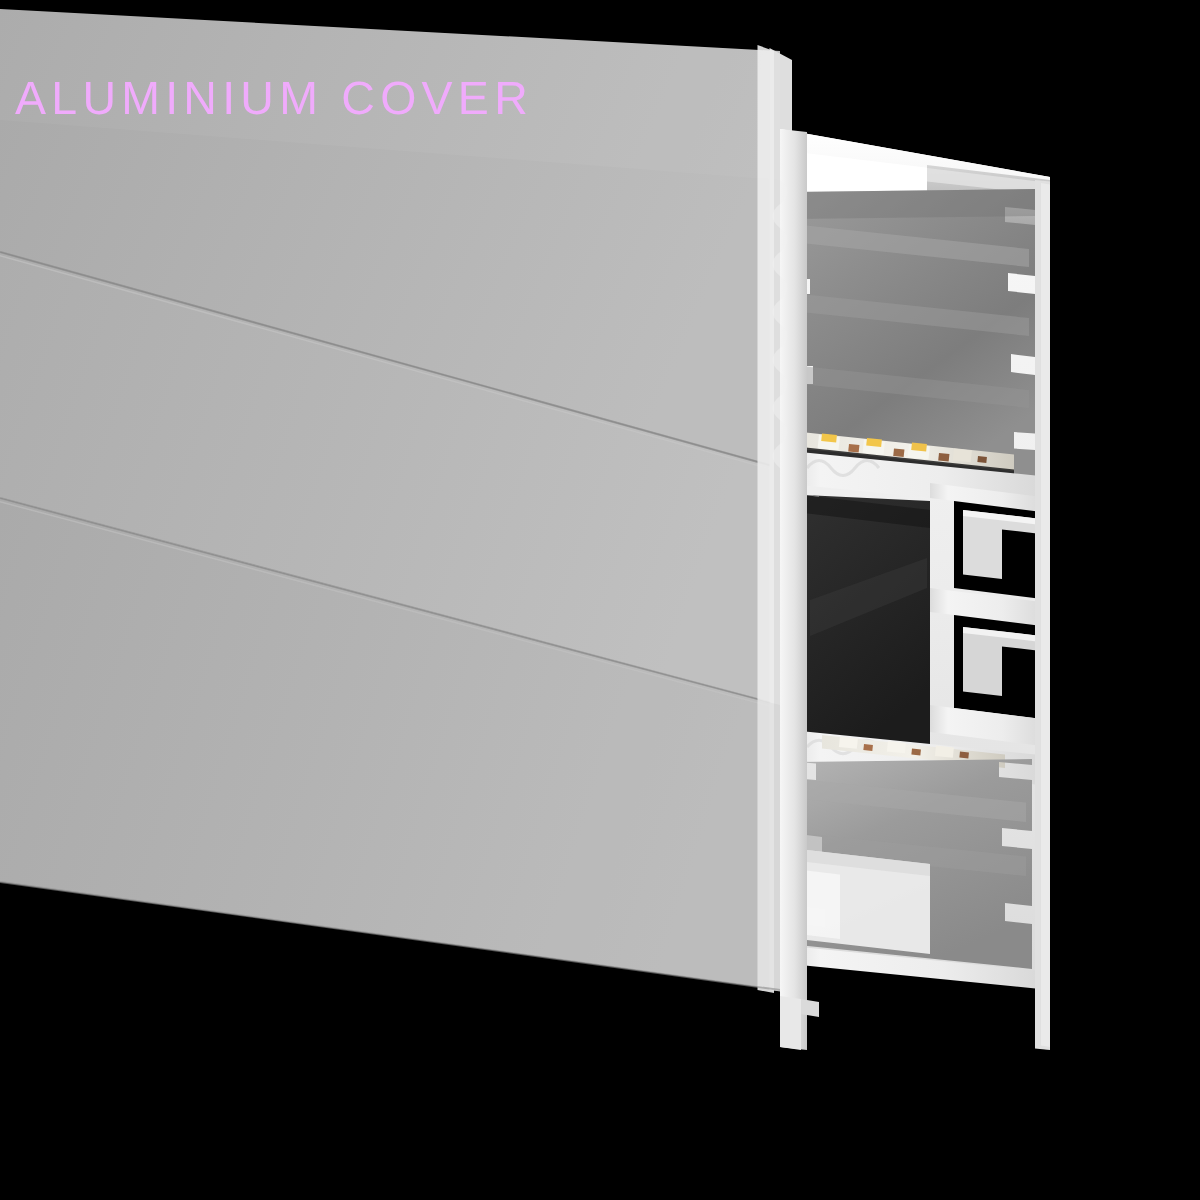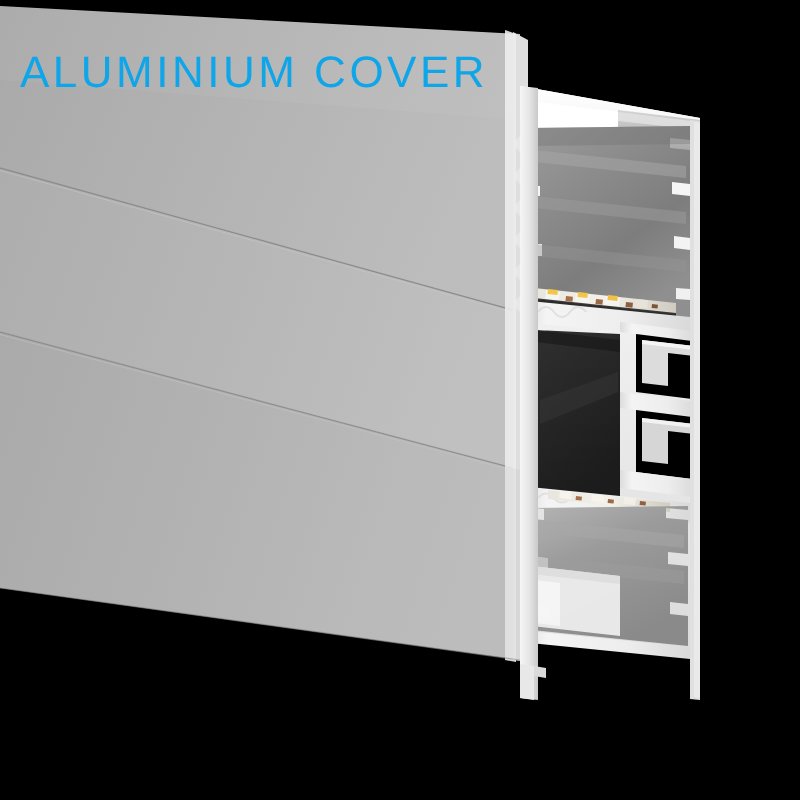--- a/index.html
+++ b/index.html
@@ -25,27 +25,27 @@
     height: 800px;
   }
   #scene svg {
     display: block;
     width: 800px;
     height: 800px;
   }
   
   #caption {
     position: absolute;
-    left: 20px;
+    left: 10px;
     top: 50px;
     font-family: "Liberation Sans", sans-serif;
-    font-size: 44px;
+    font-size: 31px;
     font-weight: 300;
     letter-spacing: 3.5px;
-    color: #0ea5e9;
+    color: #f0abfc;
     white-space: nowrap;
     line-height: 1.05;
     text-rendering: geometricPrecision;
     -webkit-font-smoothing: antialiased;
     pointer-events: none;
     user-select: none;
   }
 </style>
 </head>
 <body>

